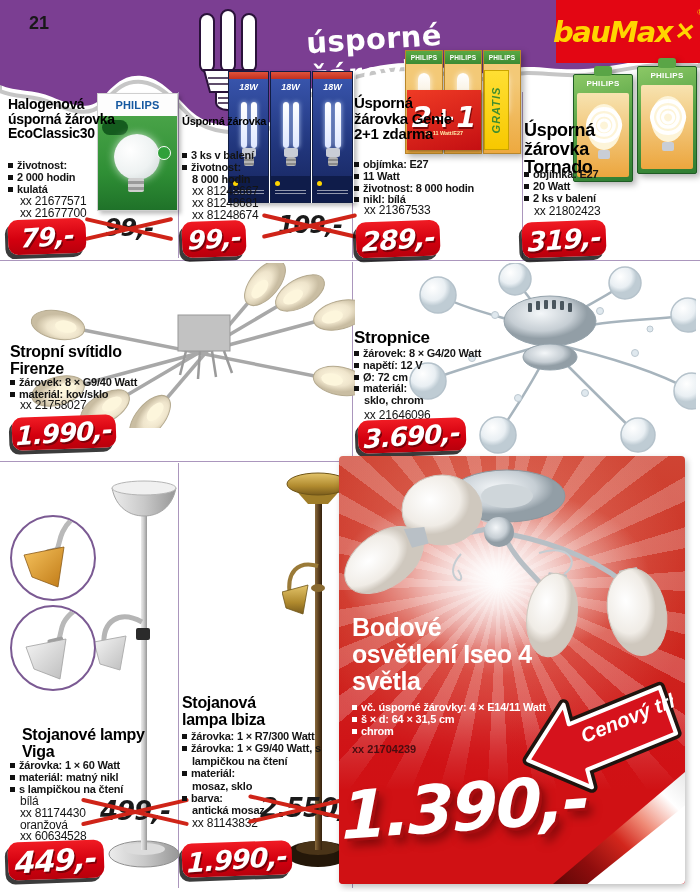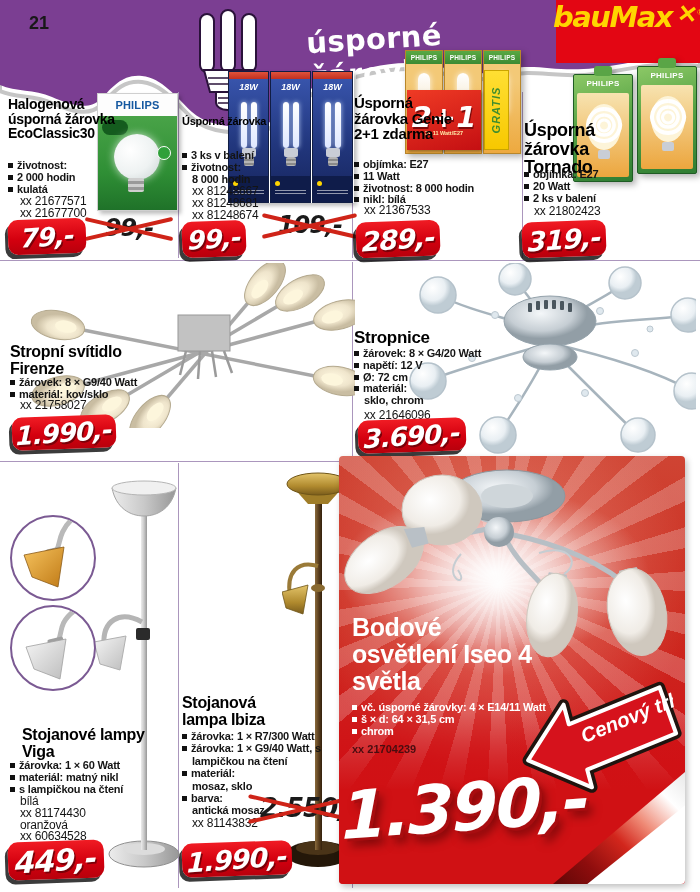--- a/index.html
+++ b/index.html
@@ -12,21 +12,21 @@
   .dvl{position:absolute;background:#ab96bd}
   .dv-v{width:1px}
   .dv-h{height:1px}
 
   
   .page-num{position:absolute;left:29px;top:13px;color:#181818;font-weight:bold;font-size:18px}
   .cat-title{position:absolute;left:250px;top:22px;width:250px;text-align:center;color:#fff;
     font-weight:900;font-size:29px;letter-spacing:.3px;transform:rotate(-3.5deg);
     font-family:"DejaVu Sans",sans-serif}
   .logo{position:absolute;left:556px;top:0;width:144px;height:63px;background:#e30613;
-    display:flex;justify-content:center;gap:2px}
+    display:flex;align-items:center;justify-content:center;gap:2px}
   .logo .bm{color:#ffd500;font-weight:900;font-style:italic;font-size:29px;letter-spacing:-1.5px;
     font-family:"DejaVu Sans",sans-serif}
   .logo .xman{color:#ffd500;font-weight:900;font-size:24px;transform:rotate(8deg);margin-left:1px}
   .logo .reg{color:#ffd500;font-size:8px;align-self:flex-start;margin-top:8px}
 
   
   .ptitle{position:absolute;font-weight:bold;color:#000000;letter-spacing:-.3px;line-height:1.04}
   .specs{position:absolute;font-size:11px;font-weight:bold;color:#141414;line-height:11.8px;letter-spacing:-.2px}
   .spec{white-space:nowrap}
   .spec.b::before{content:"";display:inline-block;width:5px;height:5px;background:#111;margin-right:4px;vertical-align:1px}
@@ -519,20 +519,21 @@
     <div class="spec b">žárovka: 1 × 60 Watt</div>
     <div class="spec b">materiál: matný nikl</div>
     <div class="spec b">s lampičkou na čtení</div>
   </div>
   <div class="codes" style="left:20px;top:796px">
     <div>bílá</div>
     <div>xx 81174430</div>
     <div>oranžová</div>
     <div>xx 60634528</div>
   </div>
+  <div class="struck f26" style="left:92px;top:796px;width:86px">499,-</div>
   <div class="ptag" style="left:8px;top:841px;width:96px;height:38px">
     <span class="pnum f30">449,-</span>
   </div>
 
   <svg class="abs" style="left:282px;top:468px" width="72" height="402">
     <ellipse cx="36" cy="386" rx="32" ry="13" fill="#241709"></ellipse>
     <ellipse cx="36" cy="380" rx="22" ry="7" fill="#4a3418"></ellipse>
     <rect x="33" y="30" width="7" height="352" fill="url(#darkPoleG)"></rect>
     <path d="M10,18 L62,18 L46,36 L26,36 Z" fill="#a07d28"></path>
     <ellipse cx="36" cy="16" rx="31" ry="11" fill="url(#brassG)" stroke="#6f5518"></ellipse>

